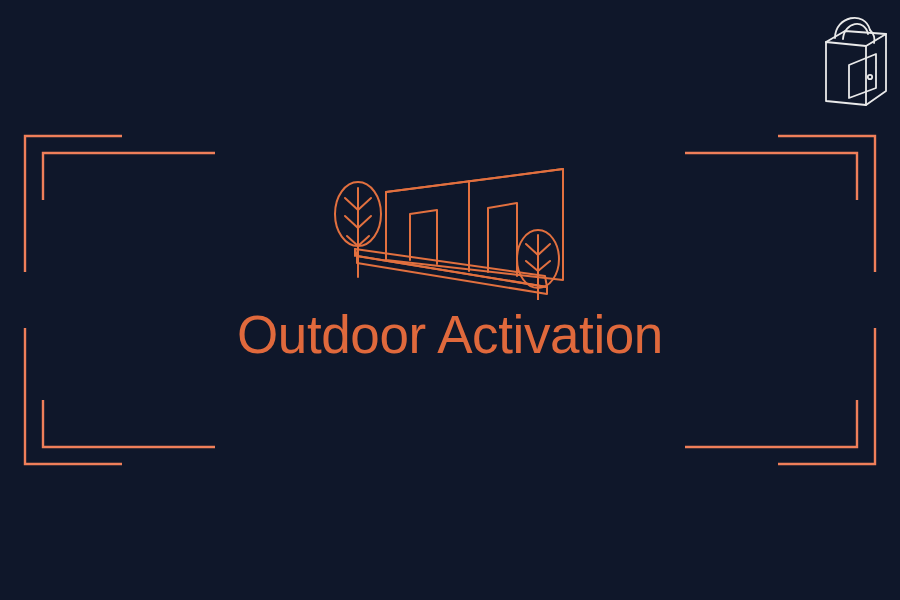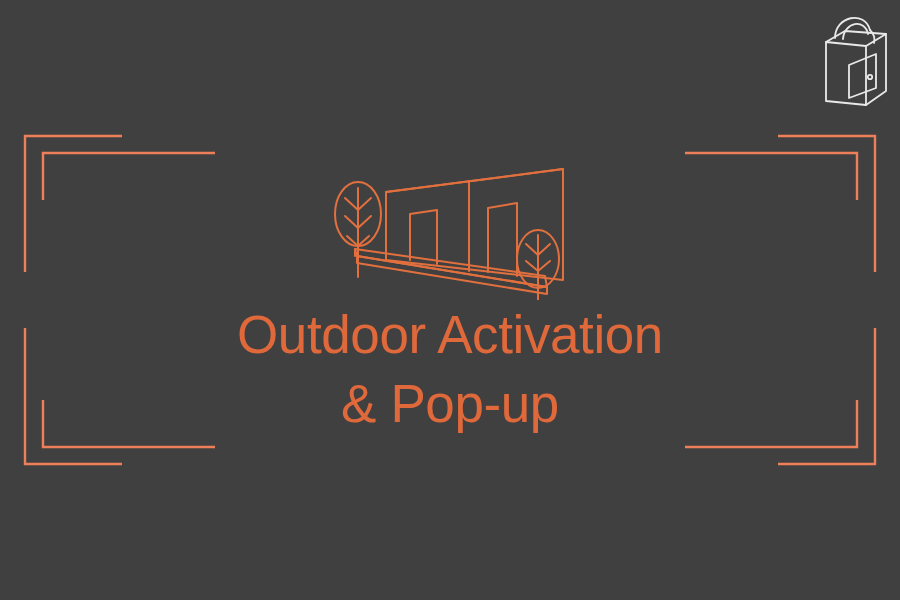--- a/index.html
+++ b/index.html
@@ -8,21 +8,21 @@
     padding: 0;
     background: #ffffff;
   }
   body {
     font-family: "Liberation Sans", sans-serif;
   }
   #slide {
     position: relative;
     width: 900px;
     height: 600px;
-    background: #404040;
+    background: #0f172a;
     overflow: hidden;
   }
   #frame-svg,
   #bag-svg,
   #scene-svg {
     position: absolute;
     display: block;
   }
   #frame-svg {
     left: 0;
@@ -130,16 +130,15 @@
       <g>
         <ellipse cx="213" cy="107" rx="21" ry="29"></ellipse>
         <path d="M 213 83 L 213 148"></path>
         <path d="M 213 103 L 201 92 M 213 103 L 225 92 M 213 119 L 201 109 M 213 119 L 225 109"></path>
       </g>
     </g>
   </svg>
 
   <div id="title-block">
     <span class="title-line">Outdoor Activation</span>
-    <span class="title-line">&amp; Pop-up</span>
   </div>
 
 </div>
 
 </body></html>

